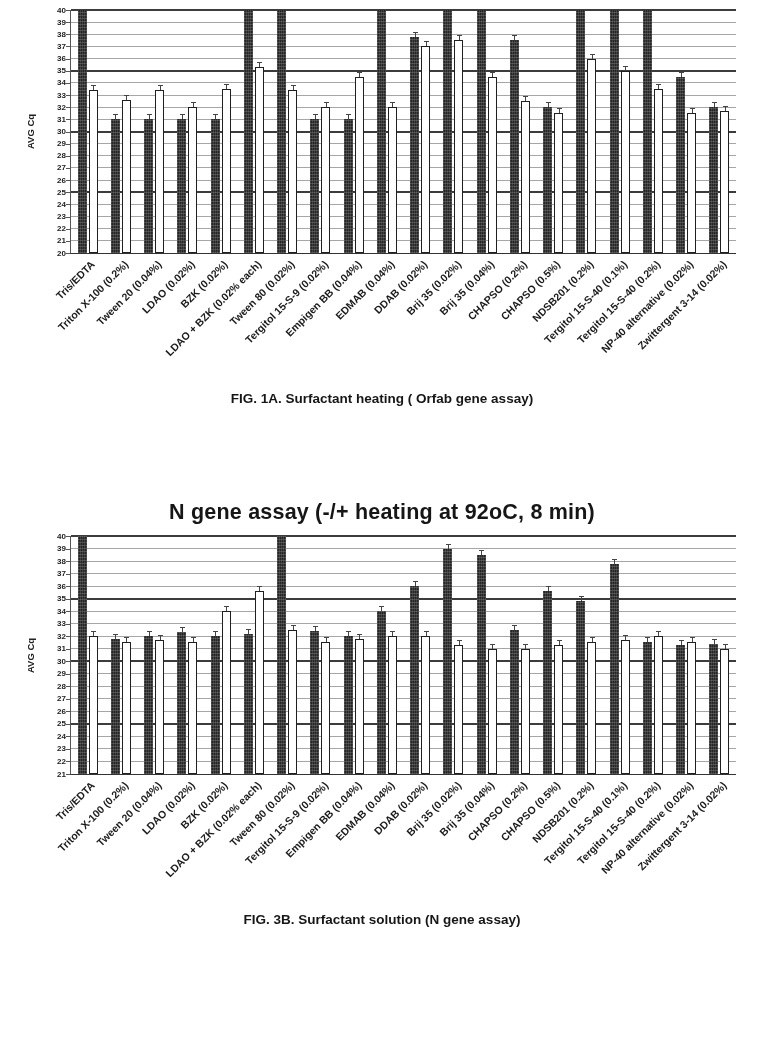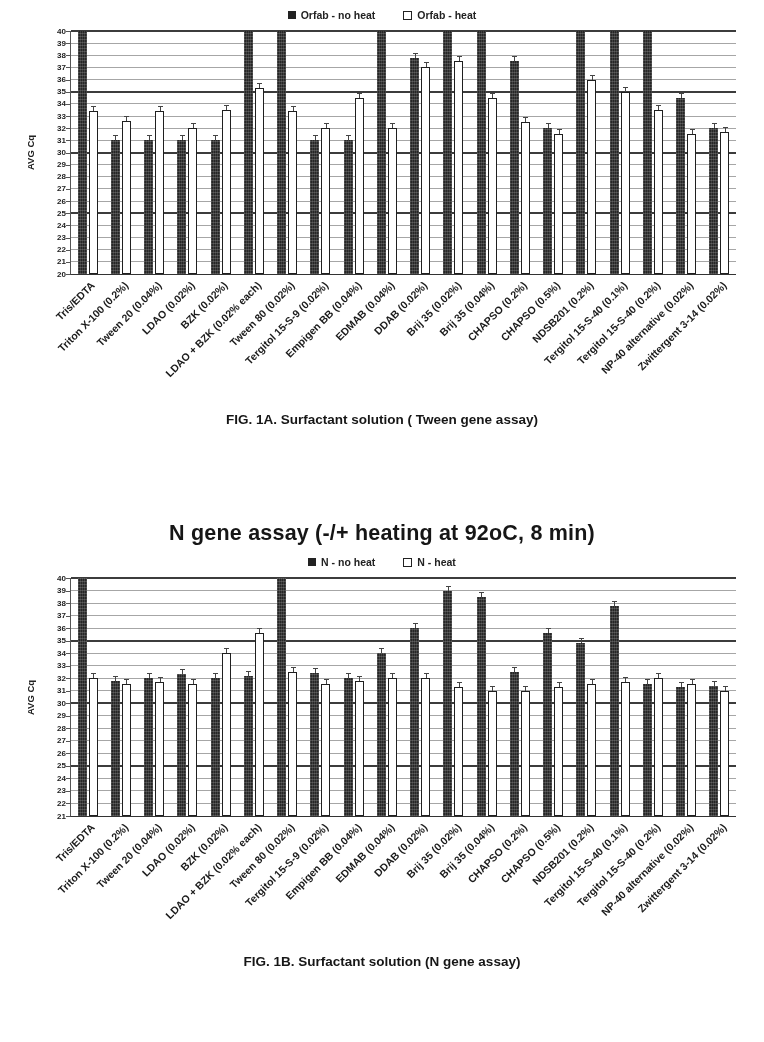--- a/index.html
+++ b/index.html
@@ -35,30 +35,20 @@
   .xlab span{position:absolute;right:0;top:0;white-space:nowrap;transform-origin:100% 0;transform:rotate(-45deg);font-size:10.5px;font-weight:bold;color:#1b1b1b;}
   .caption{text-align:center;font-weight:bold;font-size:13.5px;color:#161616;margin:6px 0 0 0;}
   #figure-b{margin-top:93px;}
 </style>
 </head>
 <body>
 
 <div class="page">
 
   <section class="figure" id="figure-a">
-    <div class="legend">
-      <span class="legend-item">
-        <span class="swatch swatch-dark"></span>
-        <span class="legend-label">Orfab - no heat</span>
-      </span>
-      <span class="legend-item">
-        <span class="swatch swatch-open"></span>
-        <span class="legend-label">Orfab - heat</span>
-      </span>
-    </div>
     <div class="chart-row">
       <div class="y-axis-title" style="height: 243px;">
         <span>AVG Cq</span>
       </div>
       <div class="plot-wrap" id="plot0" style="width: 691px; height: 375px;">
           <div class="plot" style="left: 26px; width: 665px; height: 243px;">
             <div class="grid minor" style="top: 230.35px;"></div>
             <div class="grid minor" style="top: 218.2px;"></div>
             <div class="grid minor" style="top: 206.05px;"></div>
             <div class="grid minor" style="top: 193.9px;"></div>
@@ -280,36 +270,26 @@
             </div>
             <div class="xlab" style="left: 617.125px;">
               <span>NP-40 alternative (0.02%)</span>
             </div>
             <div class="xlab" style="left: 650.375px;">
               <span>Zwittergent 3-14 (0.02%)</span>
             </div>
           </div>
         </div>
     </div>
-    <p class="caption">FIG. 1A. Surfactant solution ( Tween gene assay)</p>
+    <p class="caption">FIG. 1A. Surfactant heating ( Orfab gene assay)</p>
   </section>
 
   <section class="figure" id="figure-b">
     <div class="title-clip">
       <div class="chart-title">N gene assay (-/+ heating at 92oC, 8 min)</div>
-    </div>
-    <div class="legend">
-      <span class="legend-item">
-        <span class="swatch swatch-dark"></span>
-        <span class="legend-label">N - no heat</span>
-      </span>
-      <span class="legend-item">
-        <span class="swatch swatch-open"></span>
-        <span class="legend-label">N - heat</span>
-      </span>
     </div>
     <div class="chart-row">
       <div class="y-axis-title" style="height: 238px;">
         <span>AVG Cq</span>
       </div>
       <div class="plot-wrap" id="plot1" style="width: 691px; height: 370px;">
           <div class="plot" style="left: 26px; width: 665px; height: 238px;">
             <div class="grid minor" style="top: 224.974px;"></div>
             <div class="grid minor" style="top: 212.447px;"></div>
             <div class="grid minor" style="top: 199.921px;"></div>
@@ -543,16 +523,16 @@
             </div>
             <div class="xlab" style="left: 617.125px;">
               <span>NP-40 alternative (0.02%)</span>
             </div>
             <div class="xlab" style="left: 650.375px;">
               <span>Zwittergent 3-14 (0.02%)</span>
             </div>
           </div>
         </div>
     </div>
-    <p class="caption">FIG. 1B. Surfactant solution (N gene assay)</p>
+    <p class="caption">FIG. 3B. Surfactant solution (N gene assay)</p>
   </section>
 
 </div>
 
 </body></html>

